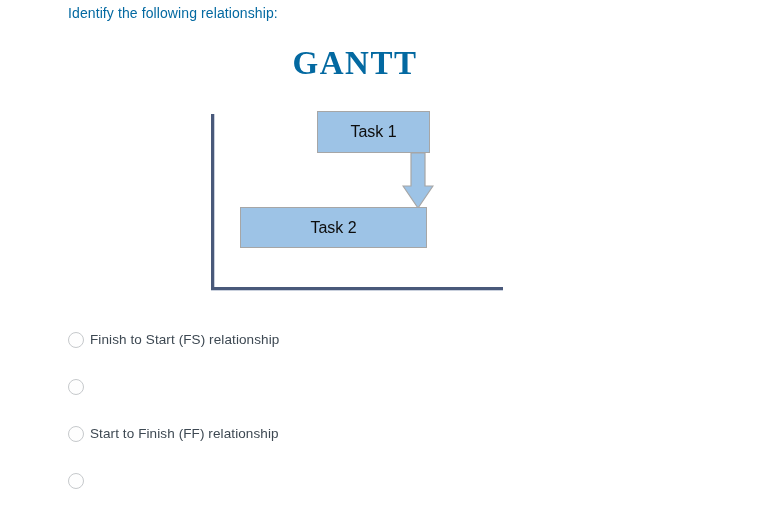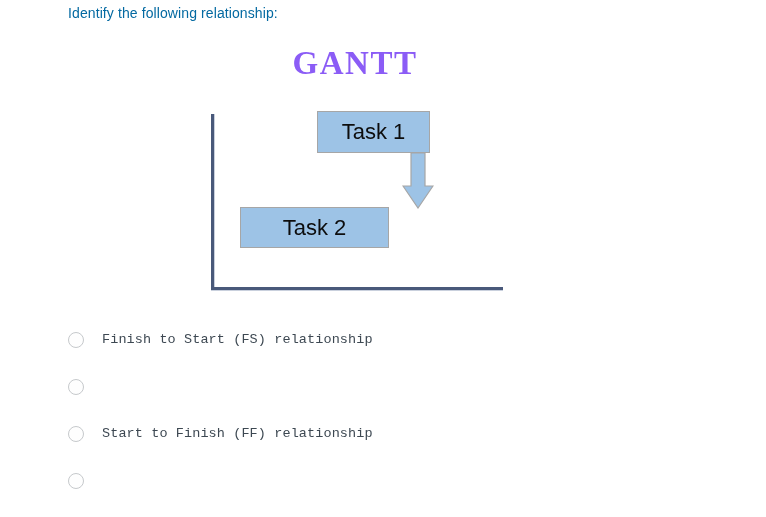--- a/index.html
+++ b/index.html
@@ -38,21 +38,21 @@
 
   .gantt-title {
     position: absolute;
     left: 0;
     top: 5px;
     width: 330px;
     text-align: center;
     font-family: "Liberation Serif", serif;
     font-weight: bold;
     font-size: 33px;
-    color: #8b5cf6;
+    color: #0369a1;
     letter-spacing: 1.5px;
   }
 
   
   .axis-v {
     position: absolute;
     left: 21px;
     top: 74px;
     width: 3px;
     height: 176px;
@@ -72,33 +72,33 @@
   
   .bar {
     position: absolute;
     background: #9dc3e6;
     border: 1px solid #a6a6a6;
     box-sizing: border-box;
     display: flex;
     align-items: center;
     justify-content: center;
     color: #0d0d0d;
-    font-size: 22px;
+    font-size: 16px;
     font-family: "Liberation Sans", sans-serif;
   }
   .bar-task1 {
     left: 127px;
     top: 71px;
     width: 113px;
     height: 42px;
   }
   .bar-task2 {
     left: 50px;
     top: 167px;
-    width: 149px;
+    width: 187px;
     height: 41px;
   }
 
   
   .arrow-down {
     position: absolute;
     left: 212px;
     top: 113px;
     width: 32px;
     height: 56px;
@@ -119,26 +119,25 @@
   .radio {
     width: 16px;
     height: 16px;
     border: 1px solid #c6c9cc;
     border-radius: 50%;
     background: #fefefe;
     box-sizing: border-box;
     flex: 0 0 auto;
   }
   .option-label {
-    margin-left: 18px;
+    margin-left: 6px;
     font-size: 13.5px;
     color: #3d4852;
     letter-spacing: 0.1px;
     white-space: nowrap;
-    font-family: Liberation Mono, monospace;
   }
 </style>
 </head>
 <body>
 
 <div class="prompt">Identify the following relationship:</div>
 
 <div class="figure">
 
   <div class="gantt-title">GANTT</div>

